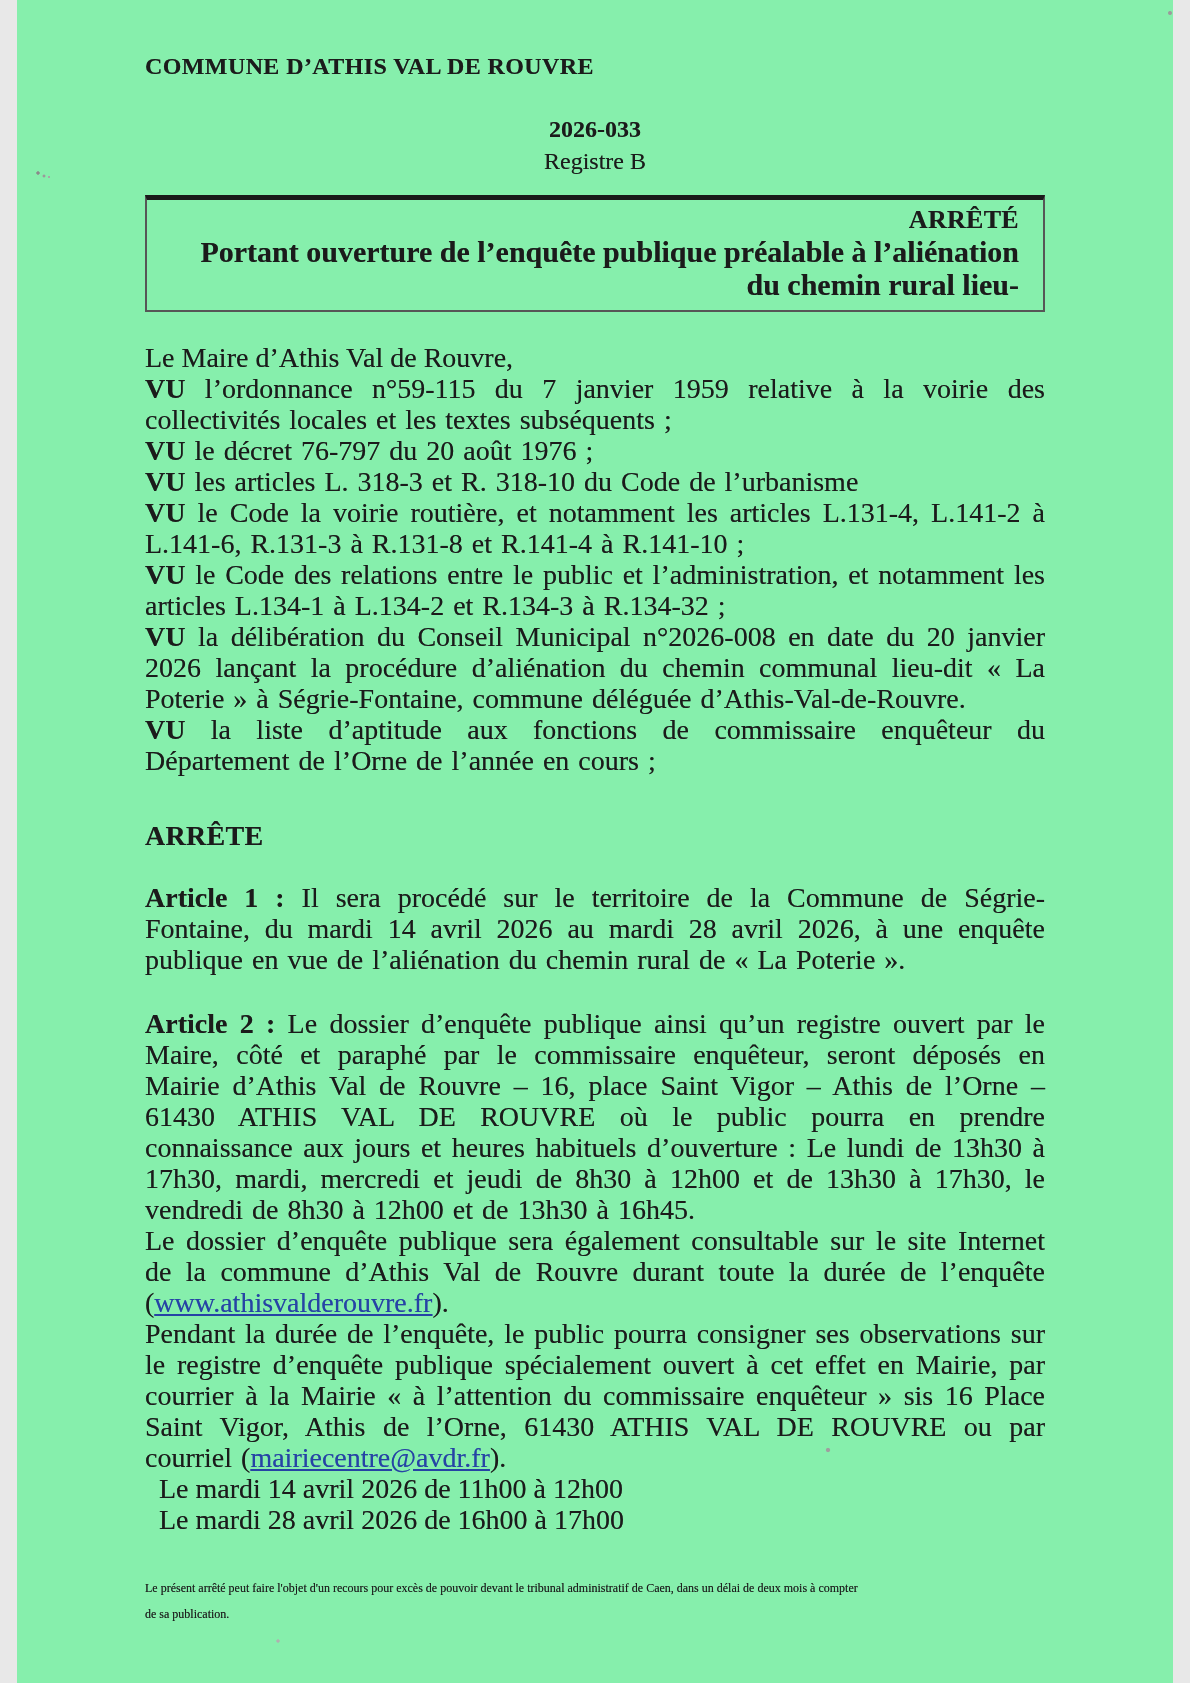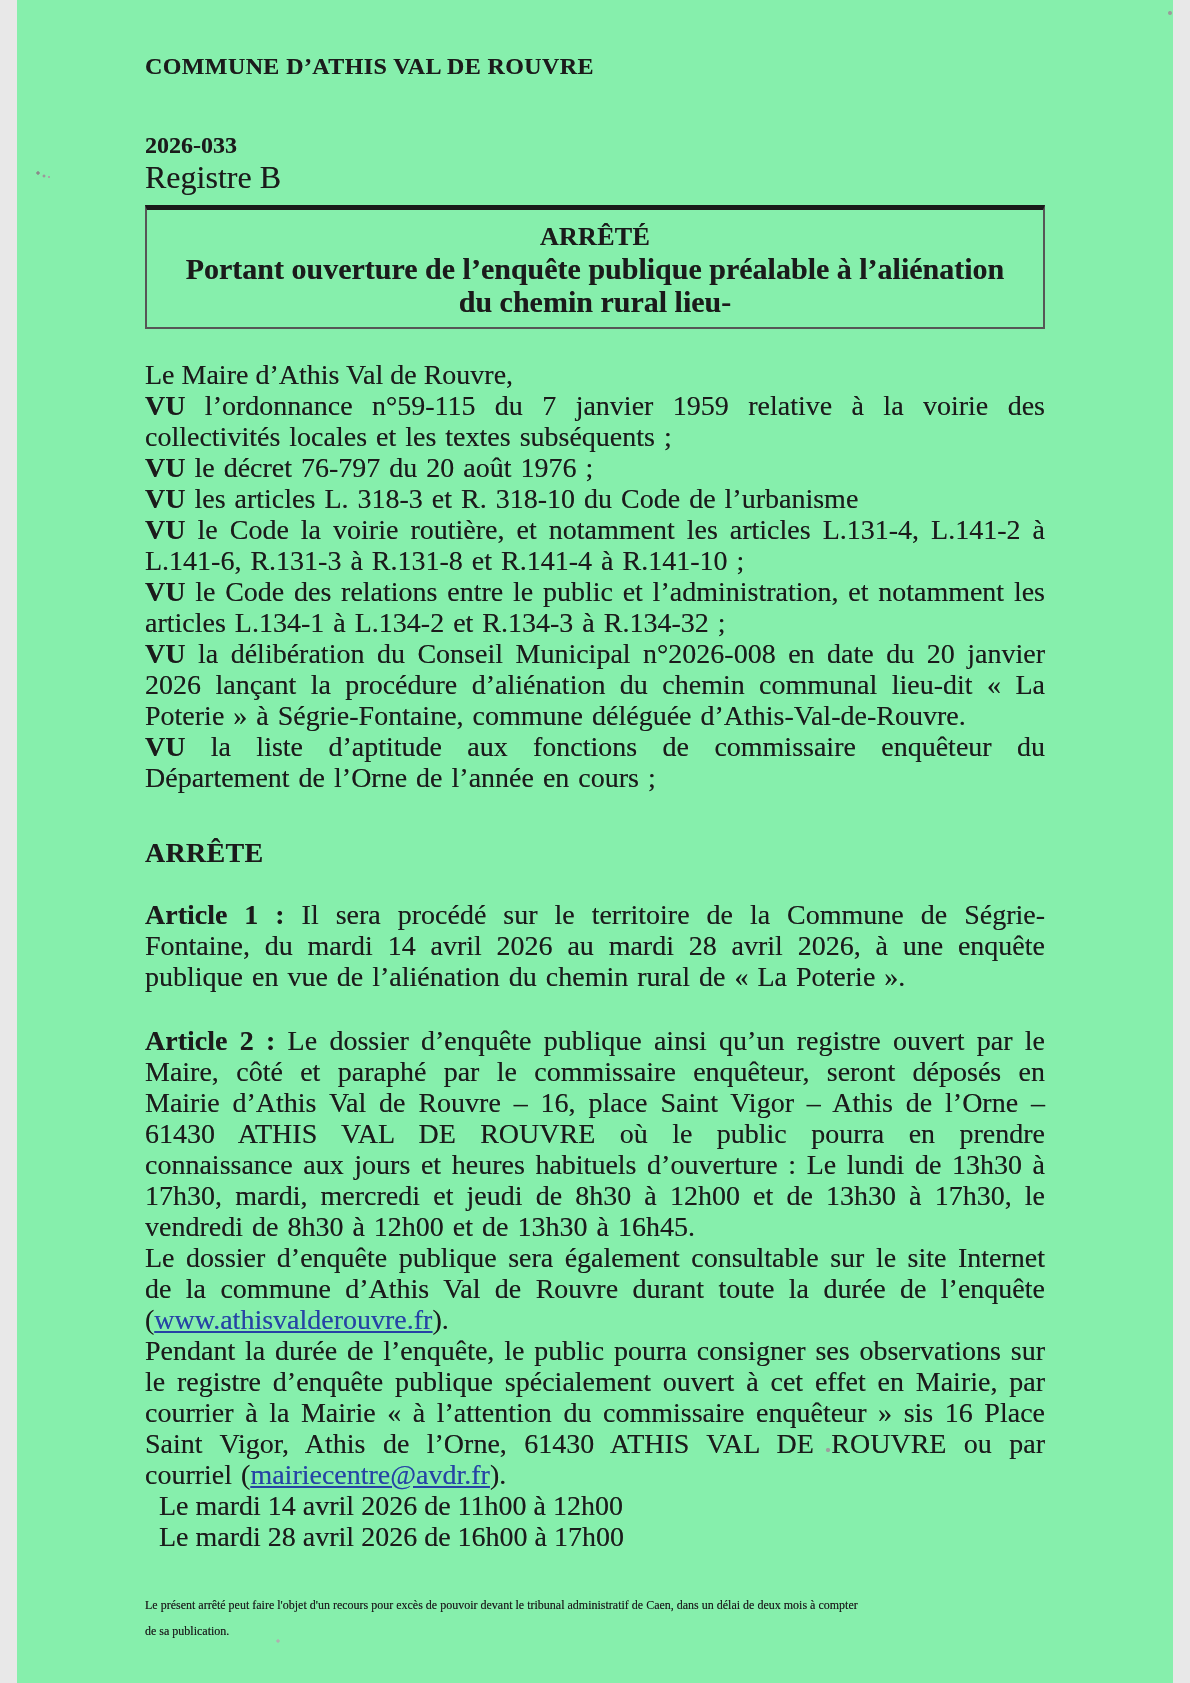--- a/index.html
+++ b/index.html
@@ -28,30 +28,30 @@
       background:radial-gradient(circle at 3px 4px, #9f9f9f 1.6px, transparent 2.6px);}
   .a4{left:1180px;top:902px;width:6px;height:7px;
       background:radial-gradient(circle at 3px 3px, #ababab 1.4px, transparent 2.2px);}
   .a5{left:258px;top:1638px;width:6px;height:6px;
       background:radial-gradient(circle at 3px 3px, #b0b0b0 1.3px, transparent 2.1px);}
 
   .commune{
     font-size:24px;font-weight:bold;letter-spacing:.4px;
     line-height:29px;white-space:nowrap;
   }
-  .meta{margin-top:48px;text-align:left;}
+  .meta{margin-top:32px;text-align:center;}
   .docnum{font-size:24px;font-weight:bold;line-height:32px;}
-  .registre{font-size:32px;line-height:32px;}
+  .registre{font-size:24px;line-height:32px;}
 
   .titlebox{
-    margin-top:12px;
+    margin-top:18px;
     border:2px solid #565656;
     border-top:5px solid #1a1a1a;
-    padding:11px 24px 9px 24px;
-    text-align:center;
+    padding:4px 24px 9px 24px;
+    text-align:right;
   }
   .tb-heading{font-size:26px;font-weight:bold;line-height:31px;letter-spacing:.3px;}
   .tb-sub{font-size:30px;font-weight:bold;line-height:33px;}
 
   .bodytext{margin-top:30px;font-size:28px;line-height:31px;}
   .bodytext p{margin:0;}
   .just{text-align:justify;word-spacing:2px;}
   .arrete-h{font-weight:bold;margin-top:44px !important;letter-spacing:.3px;}
   .art1{margin-top:31px !important;}
   .art2{margin-top:33px !important;}

